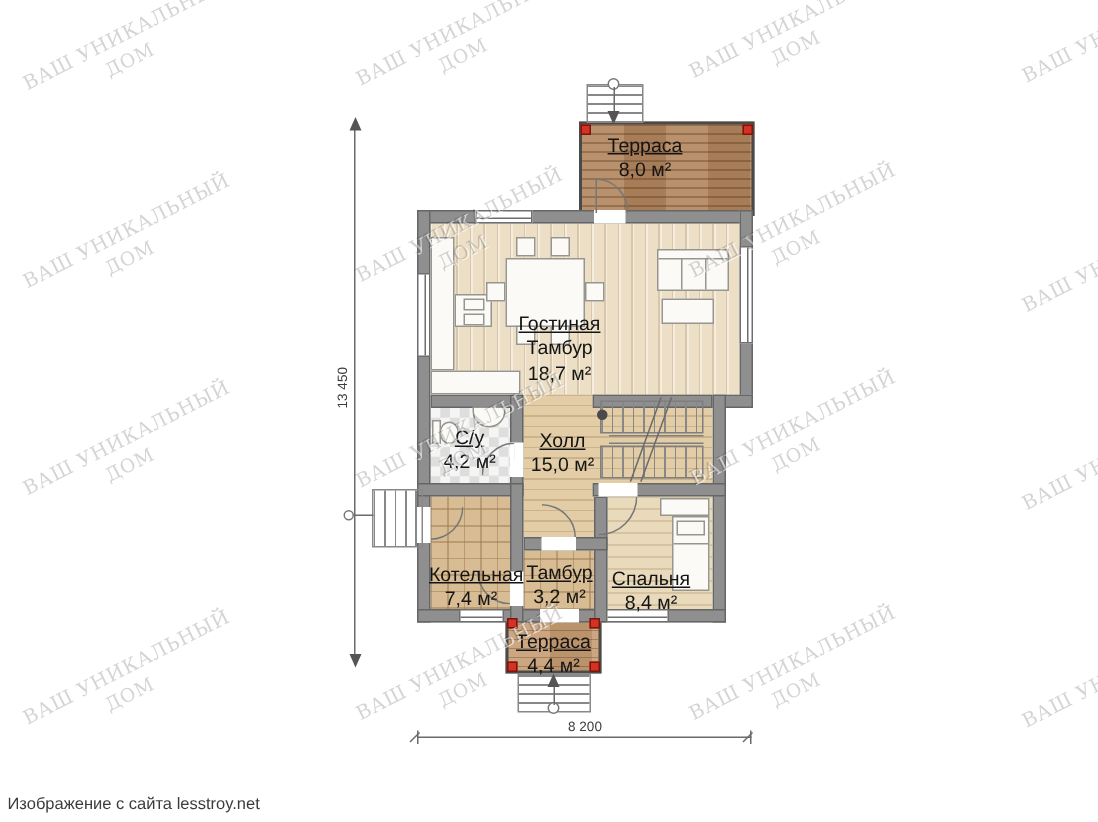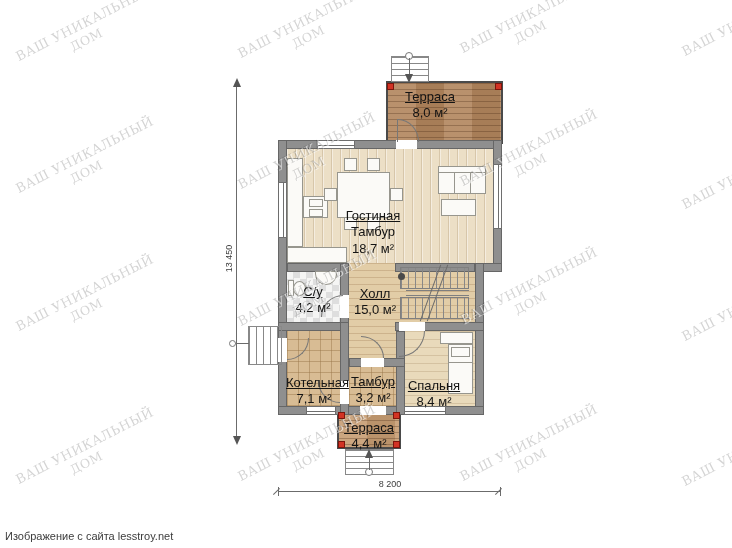--- a/index.html
+++ b/index.html
@@ -174,21 +174,21 @@
 <div class="rl" style="left:286px;top:284px;width:54px">
   <span class="nm">С/у</span>
   <span class="ar">4,2 м²</span>
 </div>
 <div class="rl" style="left:347px;top:286px;width:56px">
   <span class="nm">Холл</span>
   <span class="ar">15,0 м²</span>
 </div>
 <div class="rl" style="left:286px;top:375px;width:56px">
   <span class="nm">Котельная</span>
-  <span class="ar">7,1 м²</span>
+  <span class="ar">7,4 м²</span>
 </div>
 <div class="rl" style="left:347px;top:374px;width:52px">
   <span class="nm">Тамбур</span>
   <span class="ar">3,2 м²</span>
 </div>
 <div class="rl" style="left:398px;top:378px;width:72px">
   <span class="nm">Спальня</span>
   <span class="ar">8,4 м²</span>
 </div>
 <div class="rl" style="left:339px;top:420px;width:60px">

